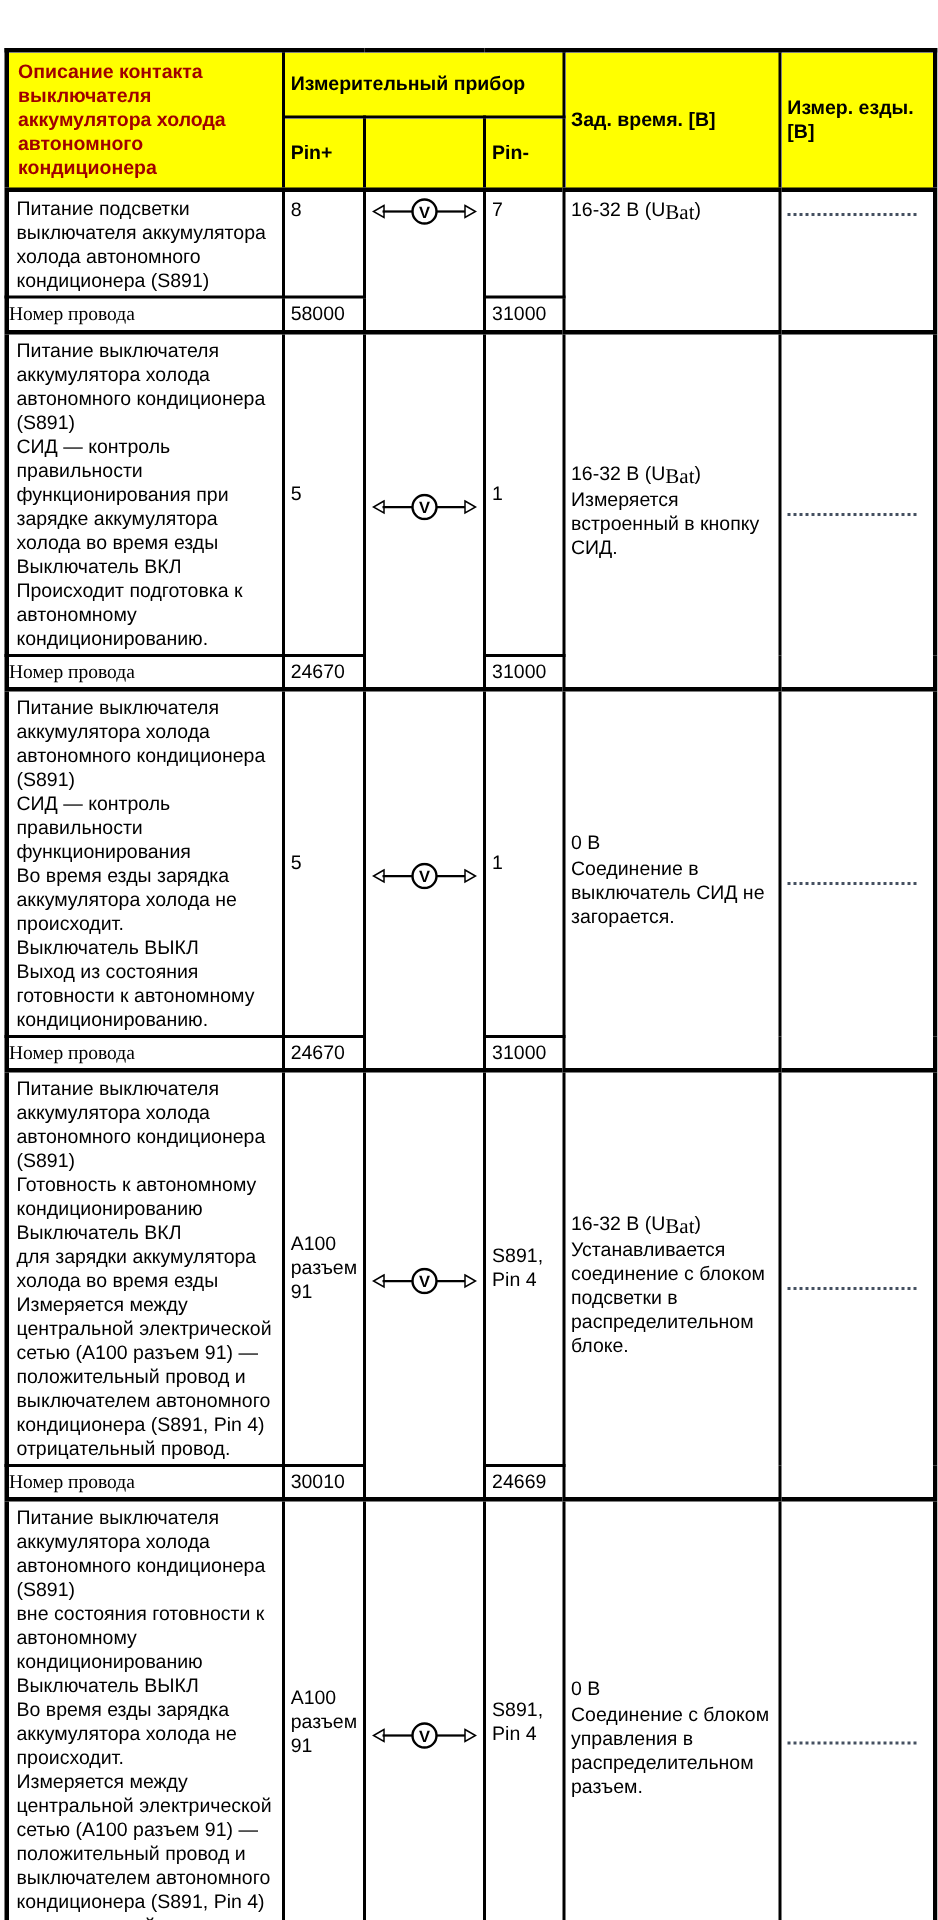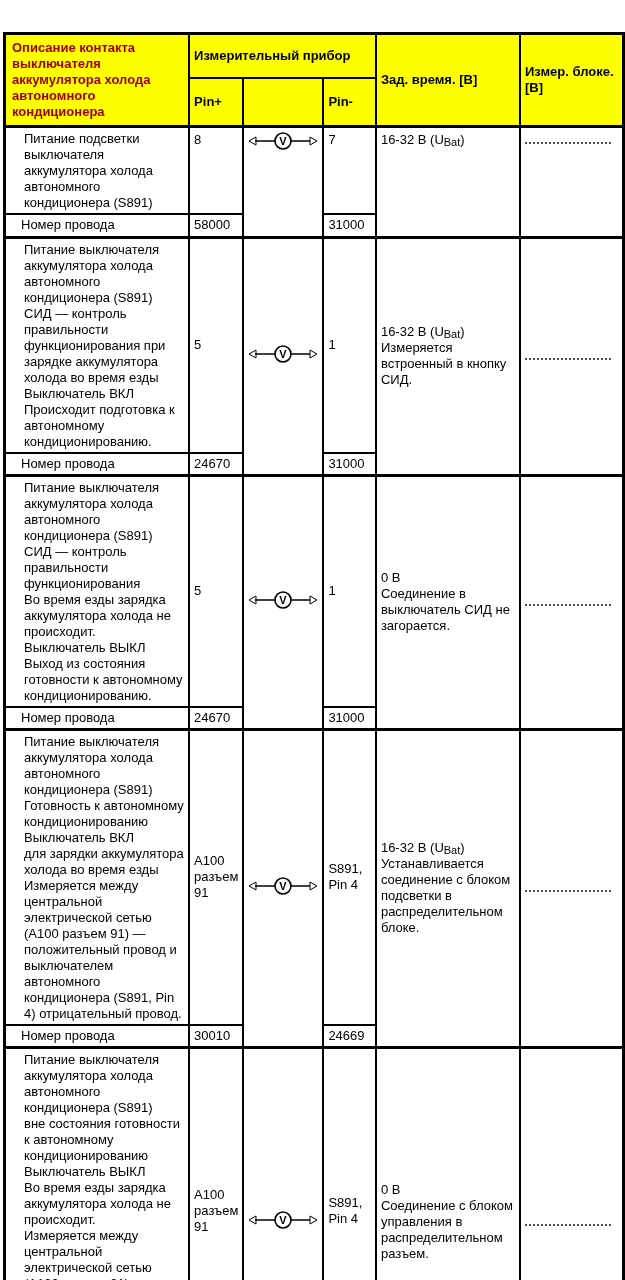--- a/index.html
+++ b/index.html
@@ -21,29 +21,29 @@
     padding:2px 4px;
     overflow:hidden;
     vertical-align:top;
     text-align:left;
   }
   
   .t th { background:#ffff00; font-weight:bold; vertical-align:middle; }
   th.desc-h { text-align:left; color:#a00000; padding-left:6px; }
   th.hb { border-bottom-width:3px; }
   
-  td.desc { text-align:left; white-space:pre-line; padding-left:18px; padding-top:3px; }
+  td.desc { text-align:left; white-space:pre-line; padding-left:5px; padding-top:3px; }
   td.pin, td.vcell, td.sp, td.meas { vertical-align:middle; }
   td.vtop { vertical-align:top; padding-top:4px; }
   td.bb { border-bottom-width:3px; }
   tr.wire td { vertical-align:middle; border-bottom-width:3px; }
-  tr.wire td.wlabel { text-align:left; padding-left:15px; }
+  tr.wire td.wlabel { text-align:left; padding-left:0;font-family:Liberation Serif, serif; }
   
   .sp-main { white-space:nowrap; }
-  .sub { font-size:11px; position:relative; top:2px; letter-spacing:0; }
+  .sub { font-size:14px; position:relative; top:2px; letter-spacing:0;font-family:Liberation Serif, serif; }
   .sp-note { white-space:pre-line; }
   
   .dots {
     display:inline-block; width:86px; height:9px;
     border-bottom:2px dotted #455060;
   }
   
   .vwrap { display:inline-block; line-height:0; }
 </style>
 </head>
@@ -58,21 +58,21 @@
     <col style="width:53px">
         <col style="width:145px">
         <col style="width:104px">
   </colgroup>
 
   <tbody>
         <tr style="height:44px">
     <th rowspan="2" class="desc-h hb">Описание контакта выключателя аккумулятора холода автономного кондиционера</th>
     <th colspan="3">Измерительный прибор</th>
     <th rowspan="2" class="hb">Зад. время. [В]</th>
-    <th rowspan="2" class="hb">Измер. блоке. [В]</th>
+    <th rowspan="2" class="hb">Измер. езды. [В]</th>
   </tr>
   <tr style="height:49px">
     <th class="hb">Pin+</th>
     <th class="hb"></th>
     <th class="hb">Pin-</th>
   </tr>
 
   <tr style="height:70px">
     <td class="desc">Питание подсветки выключателя аккумулятора холода автономного кондиционера (S891)</td>
     <td class="pin vtop">8</td>

